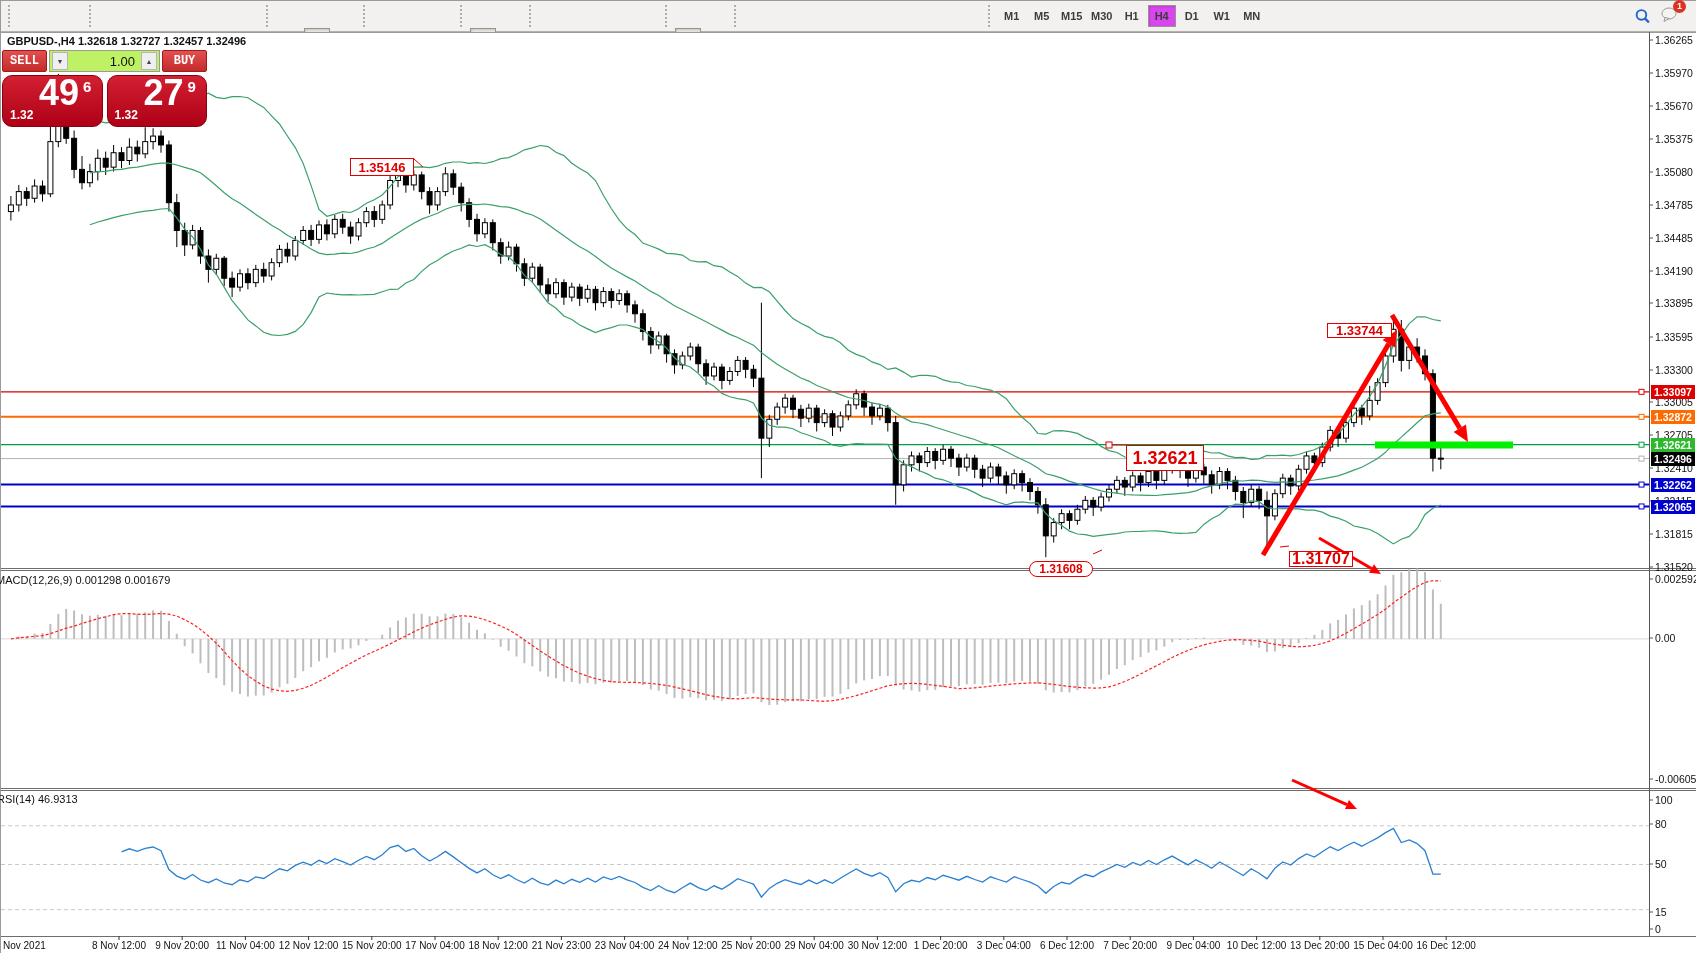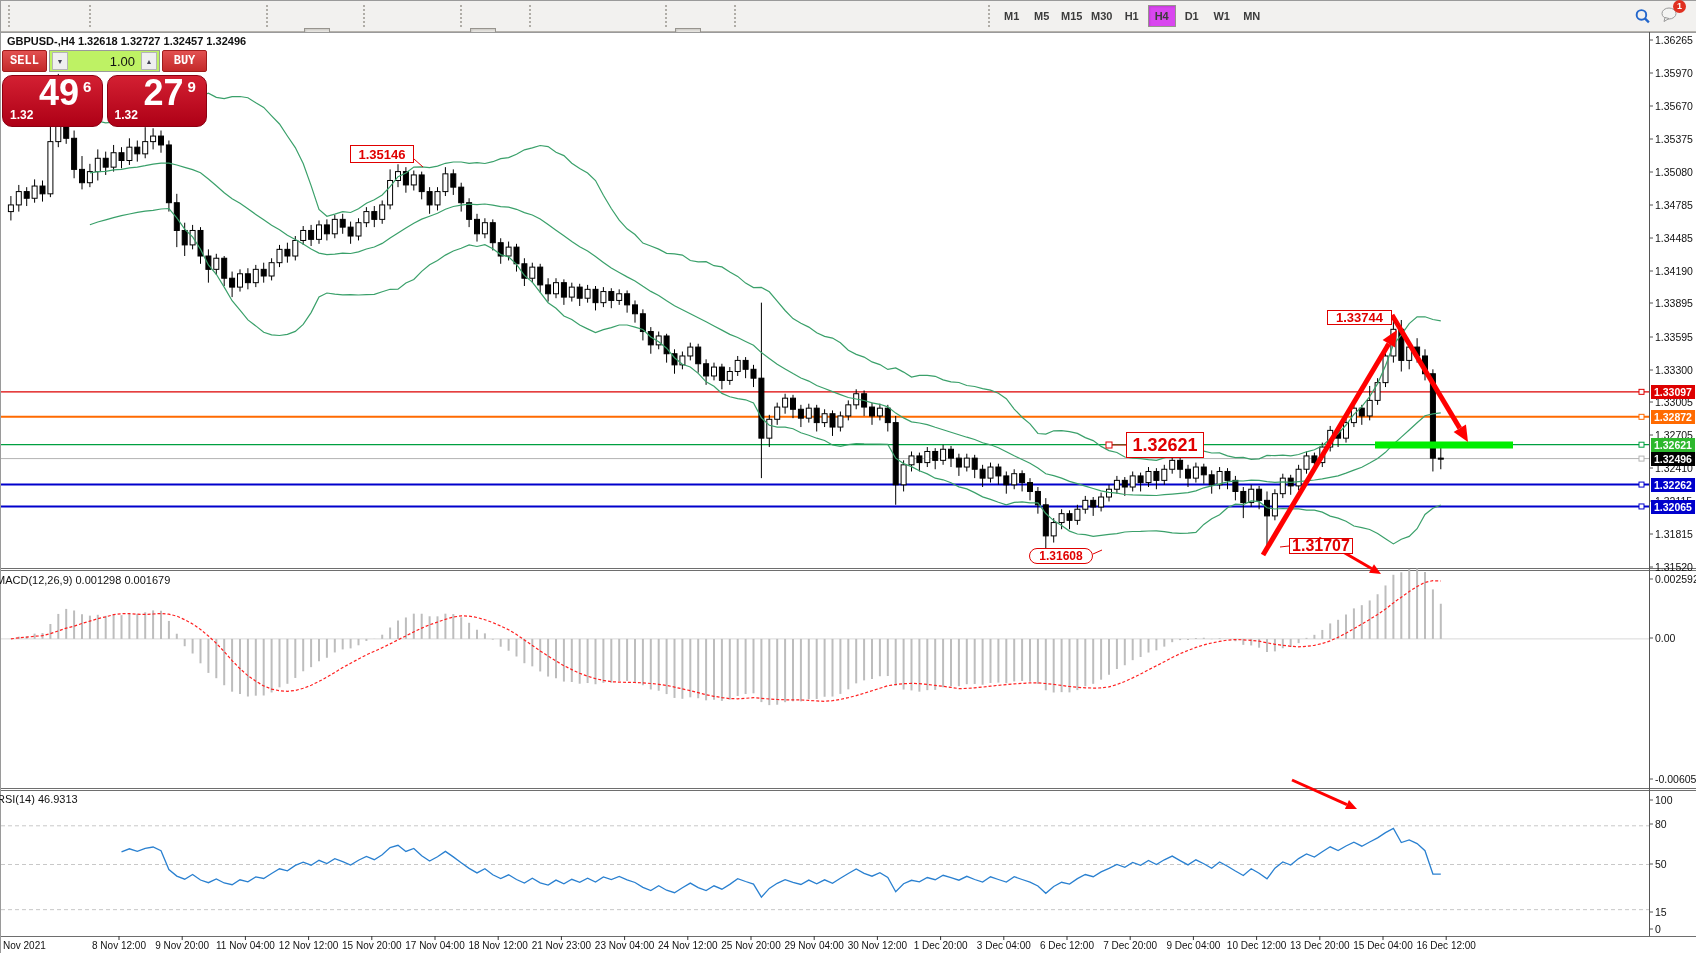--- a/index.html
+++ b/index.html
@@ -44,21 +44,21 @@
               background:linear-gradient(#d32032,#ae0016); border:1px solid #8d0012; border-radius:10px; }
   .oc-small { position:absolute; left:7px; bottom:4px; font-size:12px; font-weight:bold; }
   .oc-big   { position:absolute; left:36px; top:-4px; font-size:36px; font-weight:bold; }
   .oc-sup   { position:absolute; left:80px; top:2px; font-size:15px; font-weight:bold; }
 
   
   .ind-label { position:absolute; font-size:11px; color:#111; z-index:4; white-space:nowrap; }
 
   
   .anno { position:absolute; background:#fff; border:1px solid #e00000; color:#e00000;
-          font-weight:bold; display:flex; align-items:center; justify-content:center; z-index:5; white-space:nowrap; }
+          font-weight:bold; display:flex; align-items:center; justify-content:center; z-index:5; white-space:nowrap;margin-top:13px; }
   svg text { font-family:"Liberation Sans","DejaVu Sans",sans-serif; }
 </style>
 </head>
 <body>
 
 <div id="app">
 
   <div id="toolbar">
     <span class="grip"></span>
 

